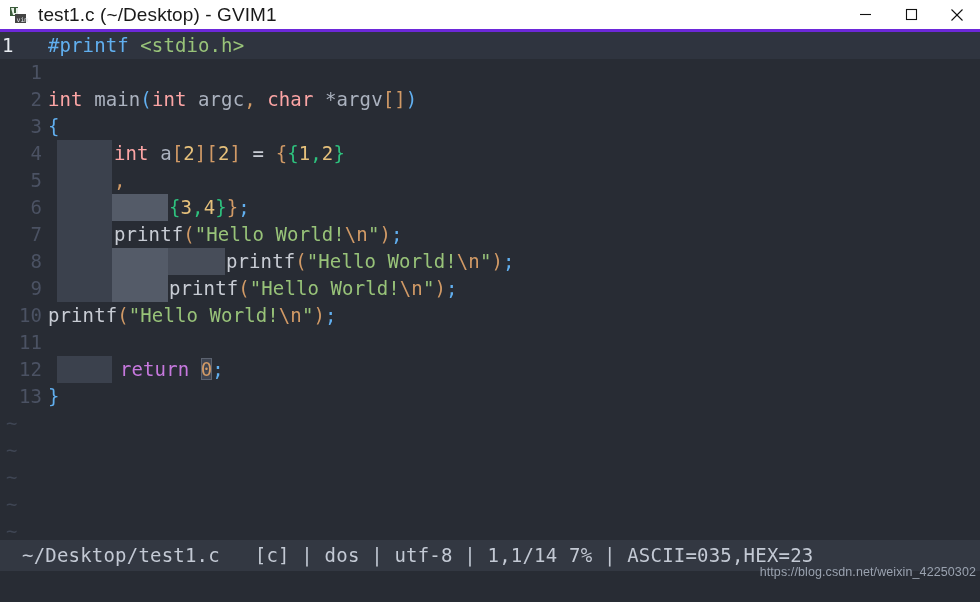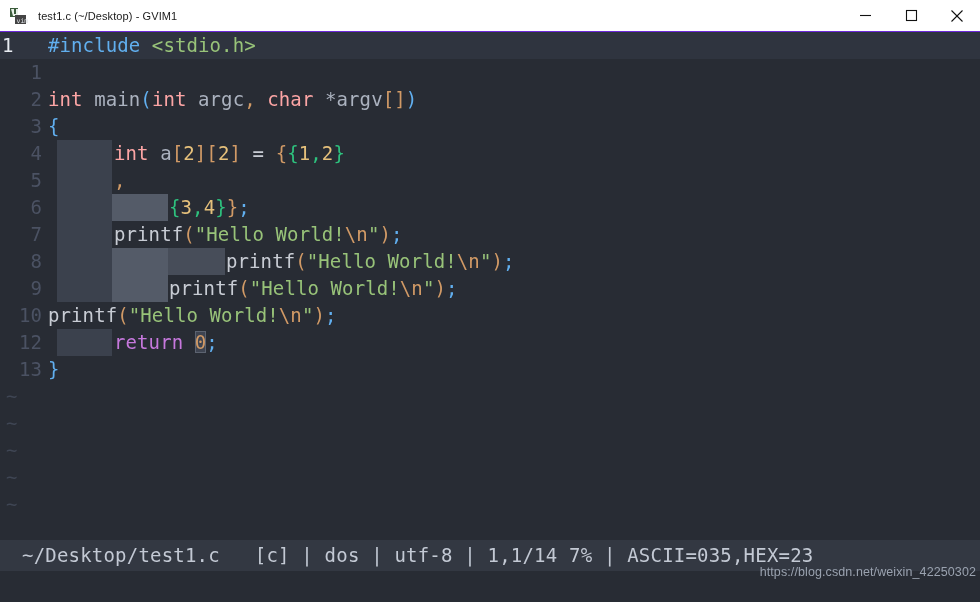--- a/index.html
+++ b/index.html
@@ -9,31 +9,31 @@
     background: #282c34;
     font-family: "DejaVu Sans Mono", monospace;
   }
 
   
   .titlebar {
     height: 32px;
     background: #ffffff;
     display: flex;
     align-items: center;
-    border-bottom: 1px solid #6d28d9;
+    border-bottom: 3px solid #6d28d9;
   }
   .title-icon {
     width: 22px; height: 20px;
     margin-left: 8px; margin-right: 8px;
     flex: 0 0 auto;
     display: flex; align-items: center; justify-content: center;
   }
   .title-text {
     font-family: "Liberation Sans", sans-serif;
-    font-size: 11px;
+    font-size: 19px;
     color: #1a1a1a;
     letter-spacing: 0.1px;
     white-space: nowrap;
   }
   .win-controls {
     margin-left: auto;
     display: flex;
     height: 32px;
   }
   .win-btn {
@@ -179,21 +179,21 @@
           <line x1="12.5" y1="1.5" x2="1.5" y2="12.5" stroke="#111" stroke-width="1.1"></line>
         </svg>
     </div>
   </div>
 </div>
 
 <div class="editor">
 
   <div class="row cursorline">
     <span class="lnum abs">1</span>
-    <span class="ltext"><span class="c-pre">#include</span><span class="c-ident"> </span><span class="c-str">&lt;stdio.h&gt;</span></span>
+    <span class="ltext"><span class="c-pre">#printf</span><span class="c-ident"> </span><span class="c-str">&lt;stdio.h&gt;</span></span>
   </div>
 
   <div class="row">
     <span class="lnum">1</span>
     <span class="ltext"></span>
   </div>
 
   <div class="row">
     <span class="lnum">2</span>
     <span class="ltext"><span class="c-type">int</span><span class="c-white"> </span><span class="c-ident">main</span><span class="c-paren">(</span><span class="c-type">int</span><span class="c-white"> </span><span class="c-ident">argc</span><span class="c-punc">,</span><span class="c-white"> </span><span class="c-type">char</span><span class="c-white"> </span><span class="c-ident">*argv</span><span class="c-brkt">[]</span><span class="c-paren">)</span></span>
@@ -242,25 +242,29 @@
     <span class="iblk sh1" style="left:57px;width:55px;"></span>
     <span class="iblk sh2" style="left:112px;width:56px;"></span>
     <span class="ltext" style="left:169px;"><span class="c-white">printf</span><span class="c-brkt">(</span><span class="c-str">"Hello World!</span><span class="c-esc">\n</span><span class="c-str">"</span><span class="c-brkt">)</span><span class="c-semi">;</span></span>
   </div>
 
   <div class="row">
     <span class="lnum">10</span>
     <span class="ltext"><span class="c-white">printf</span><span class="c-brkt">(</span><span class="c-str">"Hello World!</span><span class="c-esc">\n</span><span class="c-str">"</span><span class="c-brkt">)</span><span class="c-semi">;</span></span>
   </div>
 
+  <div class="row">
+    <span class="lnum">11</span>
+    <span class="ltext"></span>
+  </div>
 
   <div class="row">
     <span class="lnum">12</span>
     <span class="iblk sh1" style="left:57px;width:55px;"></span>
-    <span class="ltext" style="left:114px;"><span class="c-kw">return</span><span class="c-white"> </span><span class="c-cursorchar">0</span><span class="c-semi">;</span></span>
+    <span class="ltext" style="left:120px;"><span class="c-kw">return</span><span class="c-white"> </span><span class="c-cursorchar">0</span><span class="c-semi">;</span></span>
   </div>
 
   <div class="row">
     <span class="lnum">13</span>
     <span class="ltext"><span class="c-paren">}</span></span>
   </div>
 
   <div class="row">
     <span class="tilde">~</span>
   </div>

